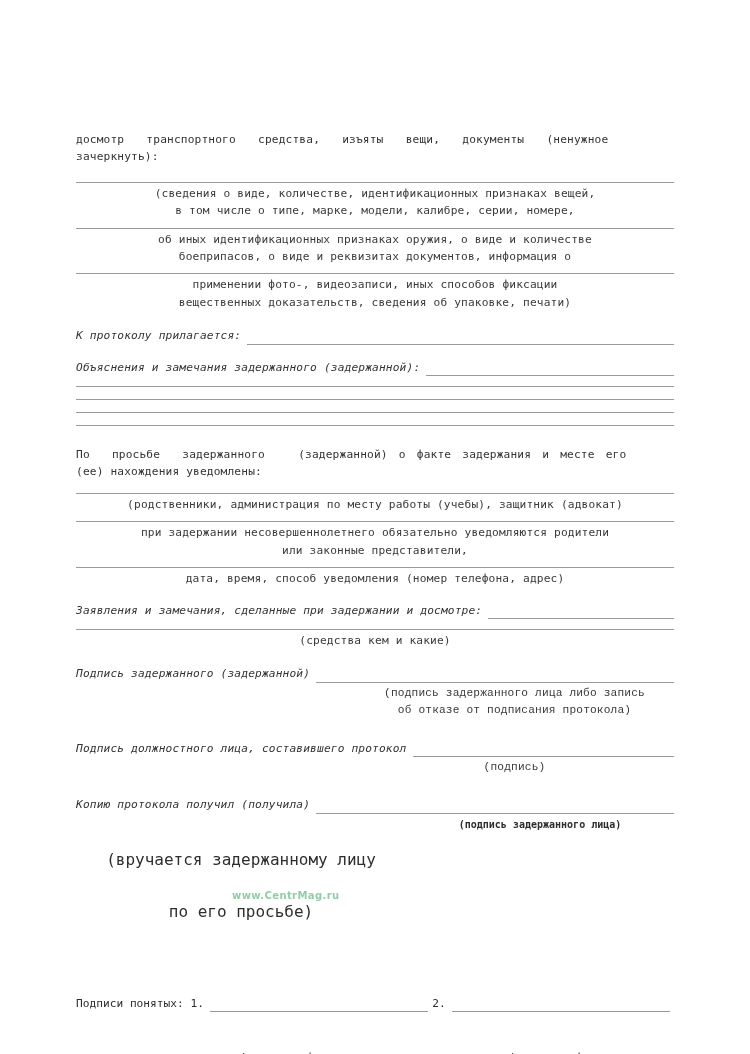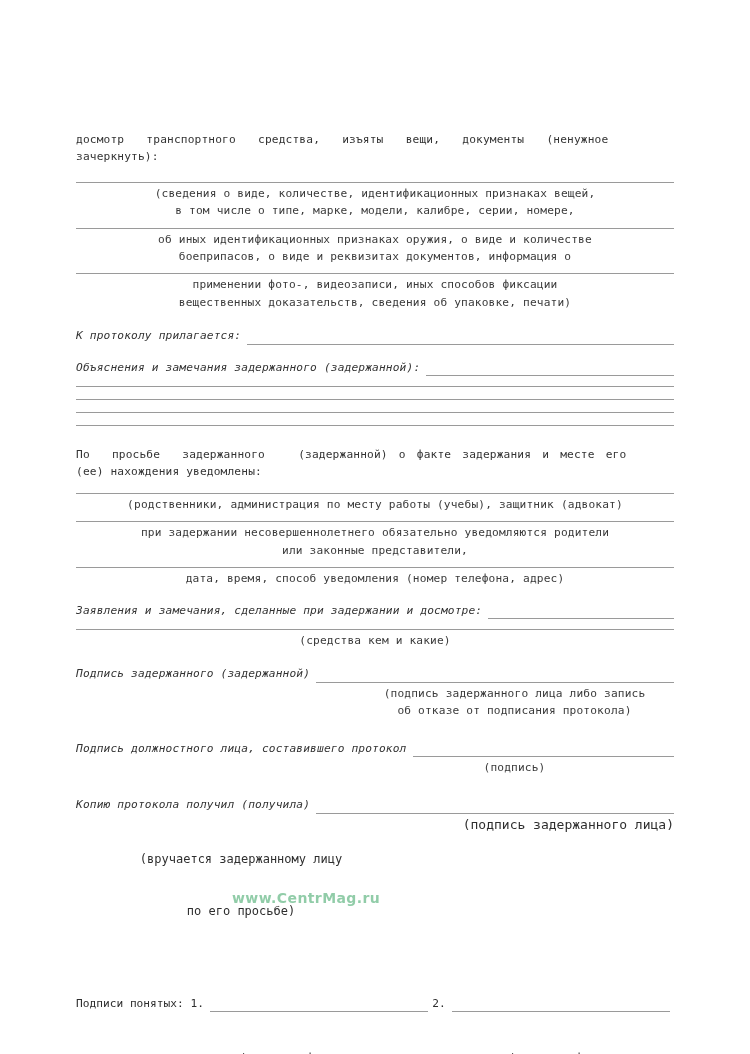--- a/index.html
+++ b/index.html
@@ -92,20 +92,21 @@
   .fieldrow .fill {
     flex: 1 1 auto;
     border-bottom: 1px solid #9a9a9a;
     height: 13px;
     margin-left: 6px;
   }
   .cap-right {
     margin-left: 279px;
     width: 319px;
     text-align: center;
+    font-family: Liberation Mono, monospace;
   }
 
   
   .witness {
     display: flex;
     width: 100%;
     align-items: flex-end;
     margin-top: 20px;
   }
   .witness .wlabel {
@@ -134,39 +135,40 @@
   .wcaps .wcap.second { margin-left: 48px; width: 210px; }
 
   
   .split {
     display: flex;
     width: 100%;
   }
   .split .left-col {
     flex: 0 0 330px;
     text-align: center;
-    font-size: 12px;
+    font-size: 16px;
     line-height: 17.4px;
     white-space: pre-wrap;
   }
   .split .right-col {
     flex: 1 1 auto;
-    text-align: right;
-    font-size: 13px;
-    line-height: 17.4px;
-    white-space: pre-wrap;
+    text-align: center;
+    font-size: 10px;
+    line-height: 17.4px;
+    white-space: pre-wrap;
+    font-weight: bold;
   }
 
   
   .watermark {
     position: absolute;
     left: 232px;
     top: 890px;
     font-family: "DejaVu Sans", "Liberation Sans", sans-serif;
-    font-size: 14px;
+    font-size: 10px;
     font-weight: 700;
     letter-spacing: 0.4px;
     color: #7ec49a;
     opacity: 0.85;
     white-space: nowrap;
     pointer-events: none;
   }
 </style>
 </head>
 <body>

